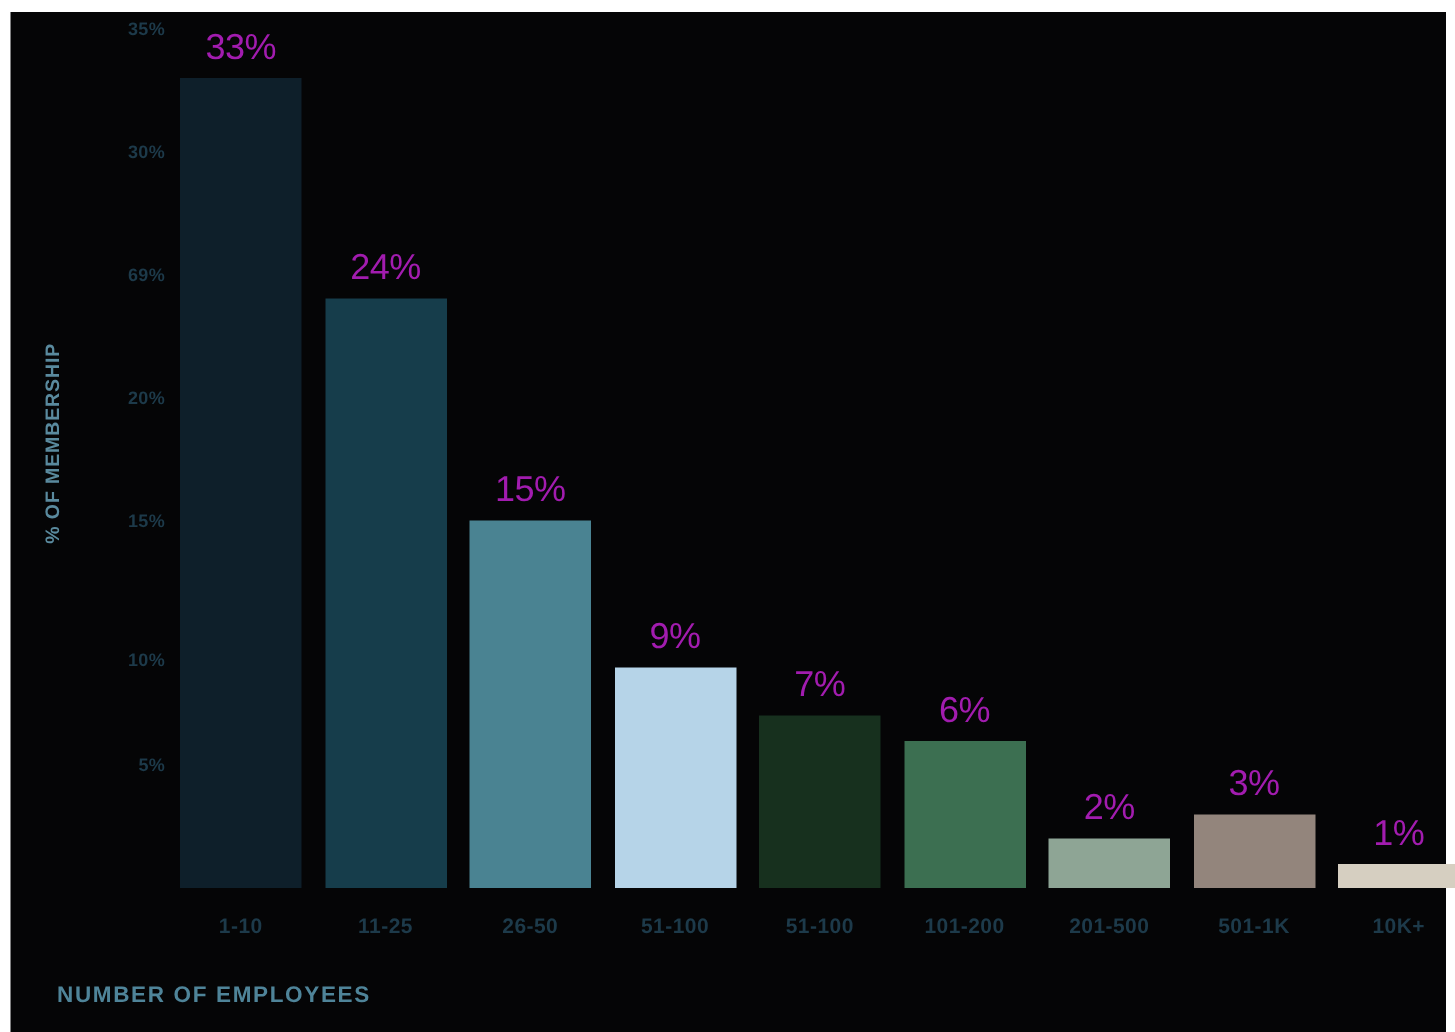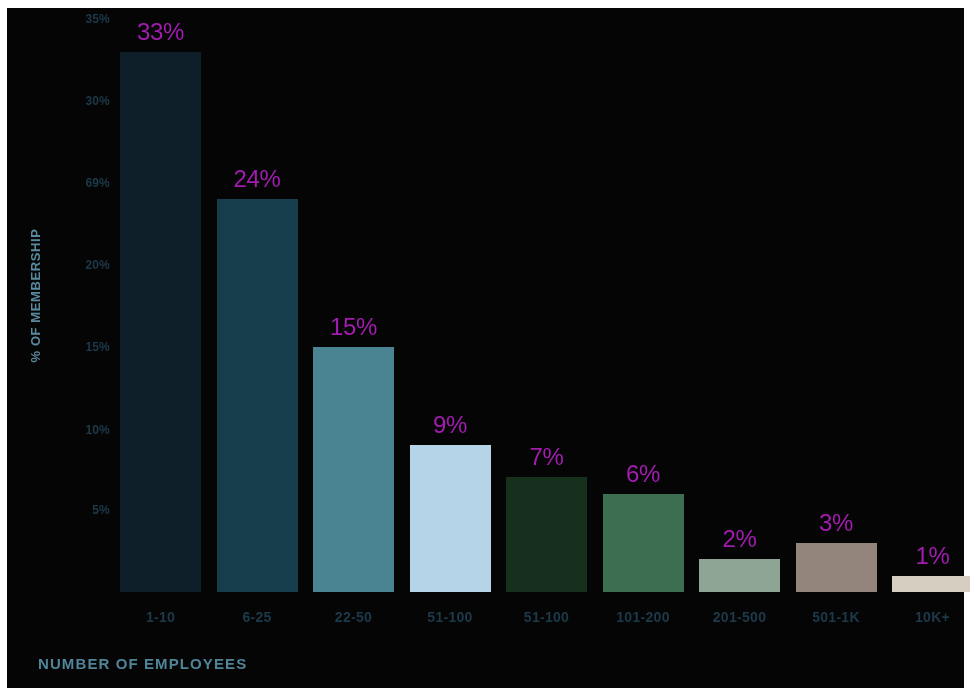--- a/index.html
+++ b/index.html
@@ -123,43 +123,43 @@
 
 <div id="root">
   <div class="plate"></div>
 
   <div class="plot">
 
     <div class="y-axis-title">% OF MEMBERSHIP</div>
 
     <div id="yticks">
         <div class="y-tick" style="top: 510.2px;">5%</div>
-        <div class="y-tick" style="top: 430px;">10%</div>
+        <div class="y-tick" style="top: 440px;">10%</div>
         <div class="y-tick" style="top: 346.6px;">15%</div>
         <div class="y-tick" style="top: 264.8px;">20%</div>
         <div class="y-tick" style="top: 183px;">69%</div>
         <div class="y-tick" style="top: 101.2px;">30%</div>
         <div class="y-tick" style="top: 19.4px;">35%</div>
       </div>
 
     <div id="bars">
         <div class="bar" style="left: 120px; width: 81px; height: 539.88px;">
           <div class="bar-rect" style="height: 539.88px; background: rgb(14, 31, 42);"></div>
           <div class="bar-value" style="bottom: 547.88px;">33%</div>
           <div class="bar-cat">1-10</div>
         </div>
         <div class="bar" style="left: 216.5px; width: 81px; height: 392.64px;">
           <div class="bar-rect" style="height: 392.64px; background: rgb(22, 61, 75);"></div>
           <div class="bar-value" style="bottom: 400.64px;">24%</div>
-          <div class="bar-cat">6-25</div>
+          <div class="bar-cat">11-25</div>
         </div>
         <div class="bar" style="left: 313px; width: 81px; height: 245.4px;">
           <div class="bar-rect" style="height: 245.4px; background: rgb(74, 131, 146);"></div>
           <div class="bar-value" style="bottom: 253.4px;">15%</div>
-          <div class="bar-cat">22-50</div>
+          <div class="bar-cat">26-50</div>
         </div>
         <div class="bar" style="left: 409.5px; width: 81px; height: 147.24px;">
           <div class="bar-rect" style="height: 147.24px; background: rgb(182, 212, 232);"></div>
           <div class="bar-value" style="bottom: 155.24px;">9%</div>
           <div class="bar-cat">51-100</div>
         </div>
         <div class="bar" style="left: 506px; width: 81px; height: 114.52px;">
           <div class="bar-rect" style="height: 114.52px; background: rgb(23, 48, 30);"></div>
           <div class="bar-value" style="bottom: 122.52px;">7%</div>
           <div class="bar-cat">51-100</div>

